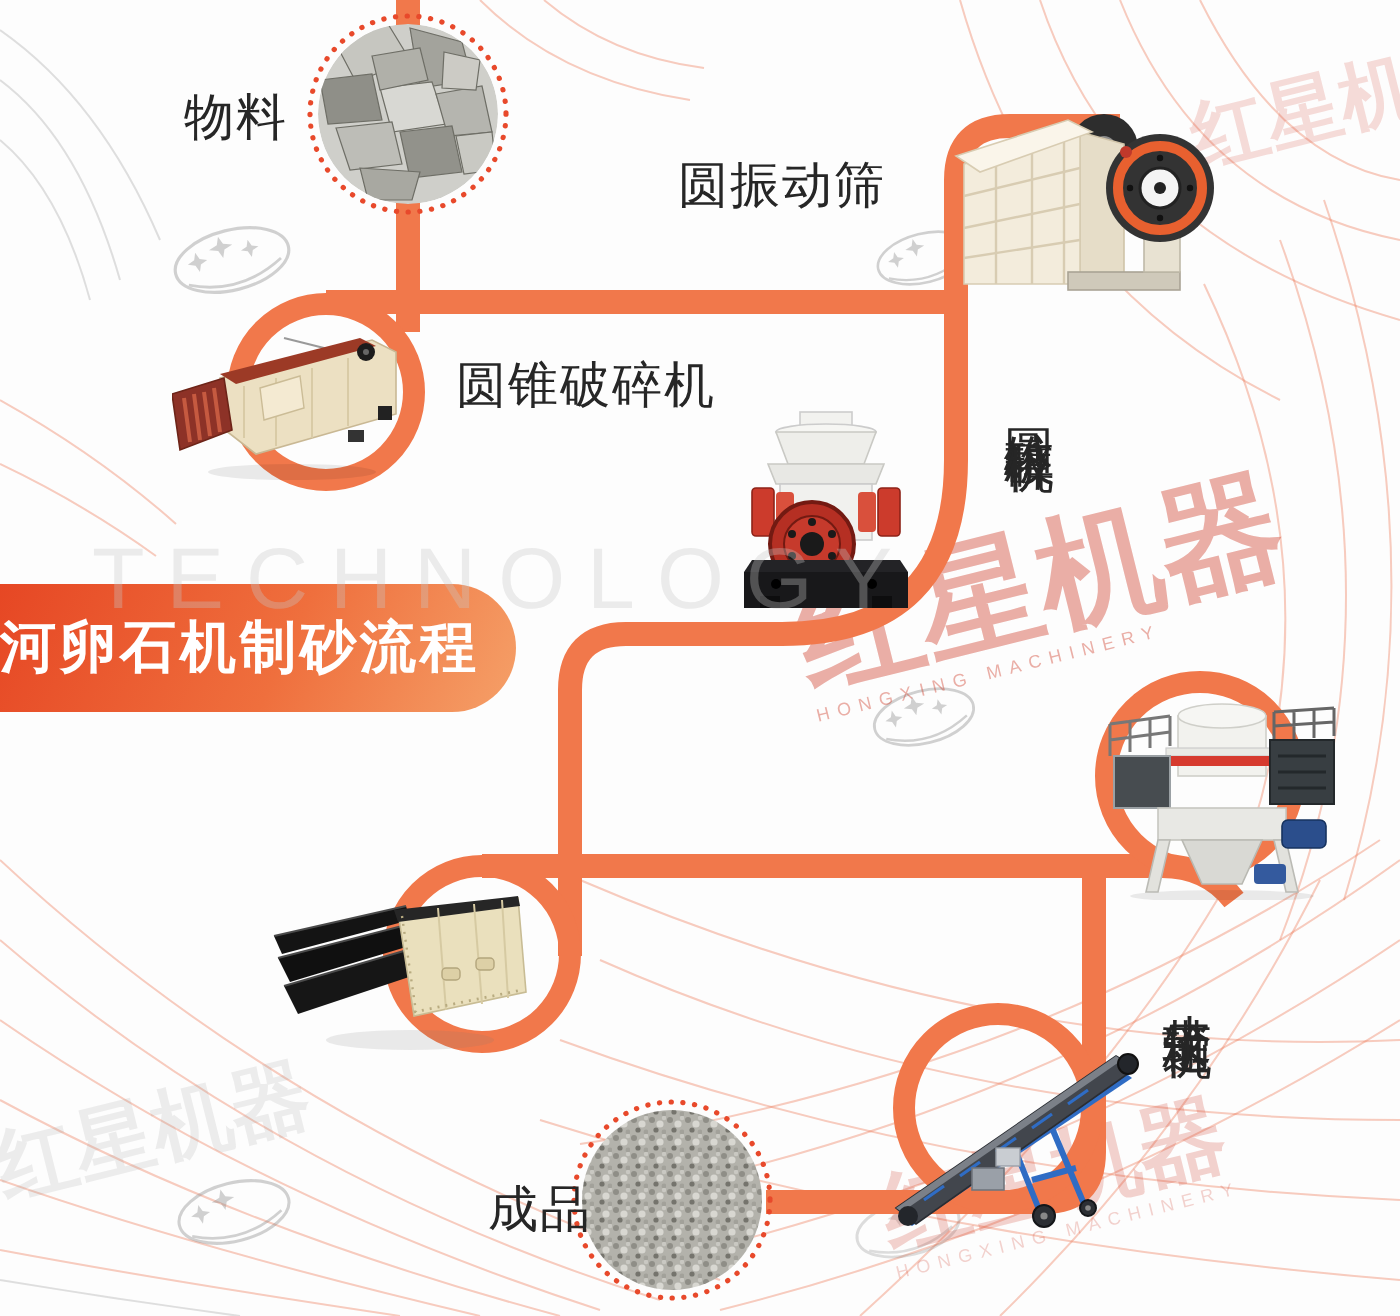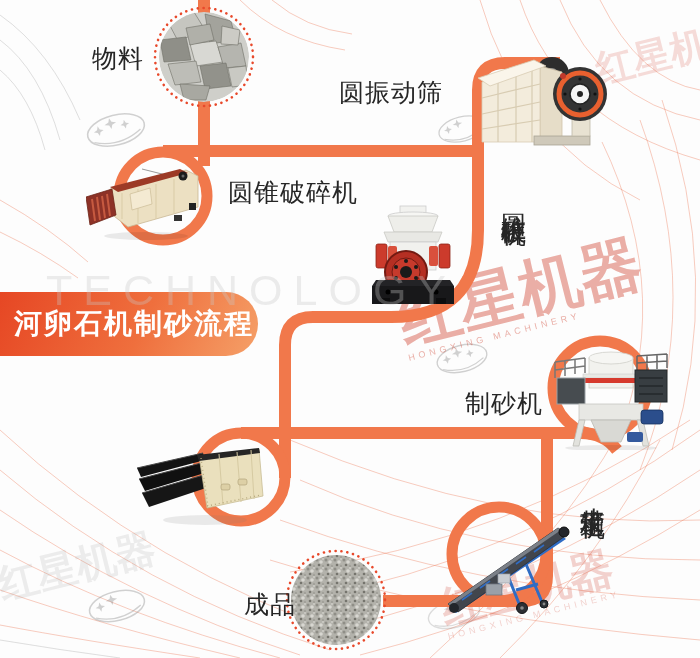--- a/index.html
+++ b/index.html
@@ -5,21 +5,21 @@
   html,body{margin:0;padding:0;background:#e9e9e9;}
   #stage{position:relative;width:700px;height:658px;background:#fdfdfd;overflow:hidden;
          font-family:"Liberation Sans","DejaVu Sans",sans-serif;}
   #stage svg{position:absolute;left:0;top:0;}
   .machine{position:absolute;}
   .label{position:absolute;color:#262626;font-size:25px;letter-spacing:1px;white-space:nowrap;}
   .v-label{writing-mode:vertical-rl;text-orientation:upright;letter-spacing:2px;line-height:1;}
   #banner{position:absolute;left:0;top:292px;width:258px;height:64px;
           background:linear-gradient(115deg,#e64724 0%,#ef6f3d 55%,#f5a068 100%);
           border-radius:0 36px 36px 0;display:flex;align-items:center;}
-  #banner .txt{color:#fff;font-size:28px;font-weight:bold;letter-spacing:2px;padding-left:14px;}
+  #banner .txt{color:#fff;font-size:28px;font-weight:bold;letter-spacing:2px;padding-left:0;}
   .wm-tech{position:absolute;left:46px;top:266px;font-size:43px;font-weight:normal;
            letter-spacing:11px;color:rgba(200,200,200,0.33);white-space:nowrap;}
   .wm-brand{position:absolute;color:rgba(205,55,35,0.40);font-weight:bold;white-space:nowrap;
             transform:rotate(-14deg);transform-origin:left top;line-height:1;}
   .wm-brand .en{display:block;font-size:9px;font-weight:normal;letter-spacing:4px;margin-top:2px;}
   .logo-oval{position:absolute;opacity:.38;transform:rotate(-14deg);}
 </style>
 </head>
 <body>
 
@@ -279,17 +279,16 @@
 
   <div id="banner">
     <span class="txt">河卵石机制砂流程</span>
   </div>
   <div class="wm-tech">TECHNOLOGY</div>
 
   <div class="label" style="left:92px;top:42px">物料</div>
   <div class="label" style="left:339px;top:76px">圆振动筛</div>
   <div class="label" style="left:228px;top:176px">圆锥破碎机</div>
   <div class="label v-label" style="left:501px;top:194px">圆锥破碎机</div>
-  <div class="label" style="left:465px;top:387px">制砂机</div>
   <div class="label v-label" style="left:580px;top:487px">皮带输送机</div>
   <div class="label" style="left:244px;top:588px">成品</div>
 
 </div>
 
 </body></html>

